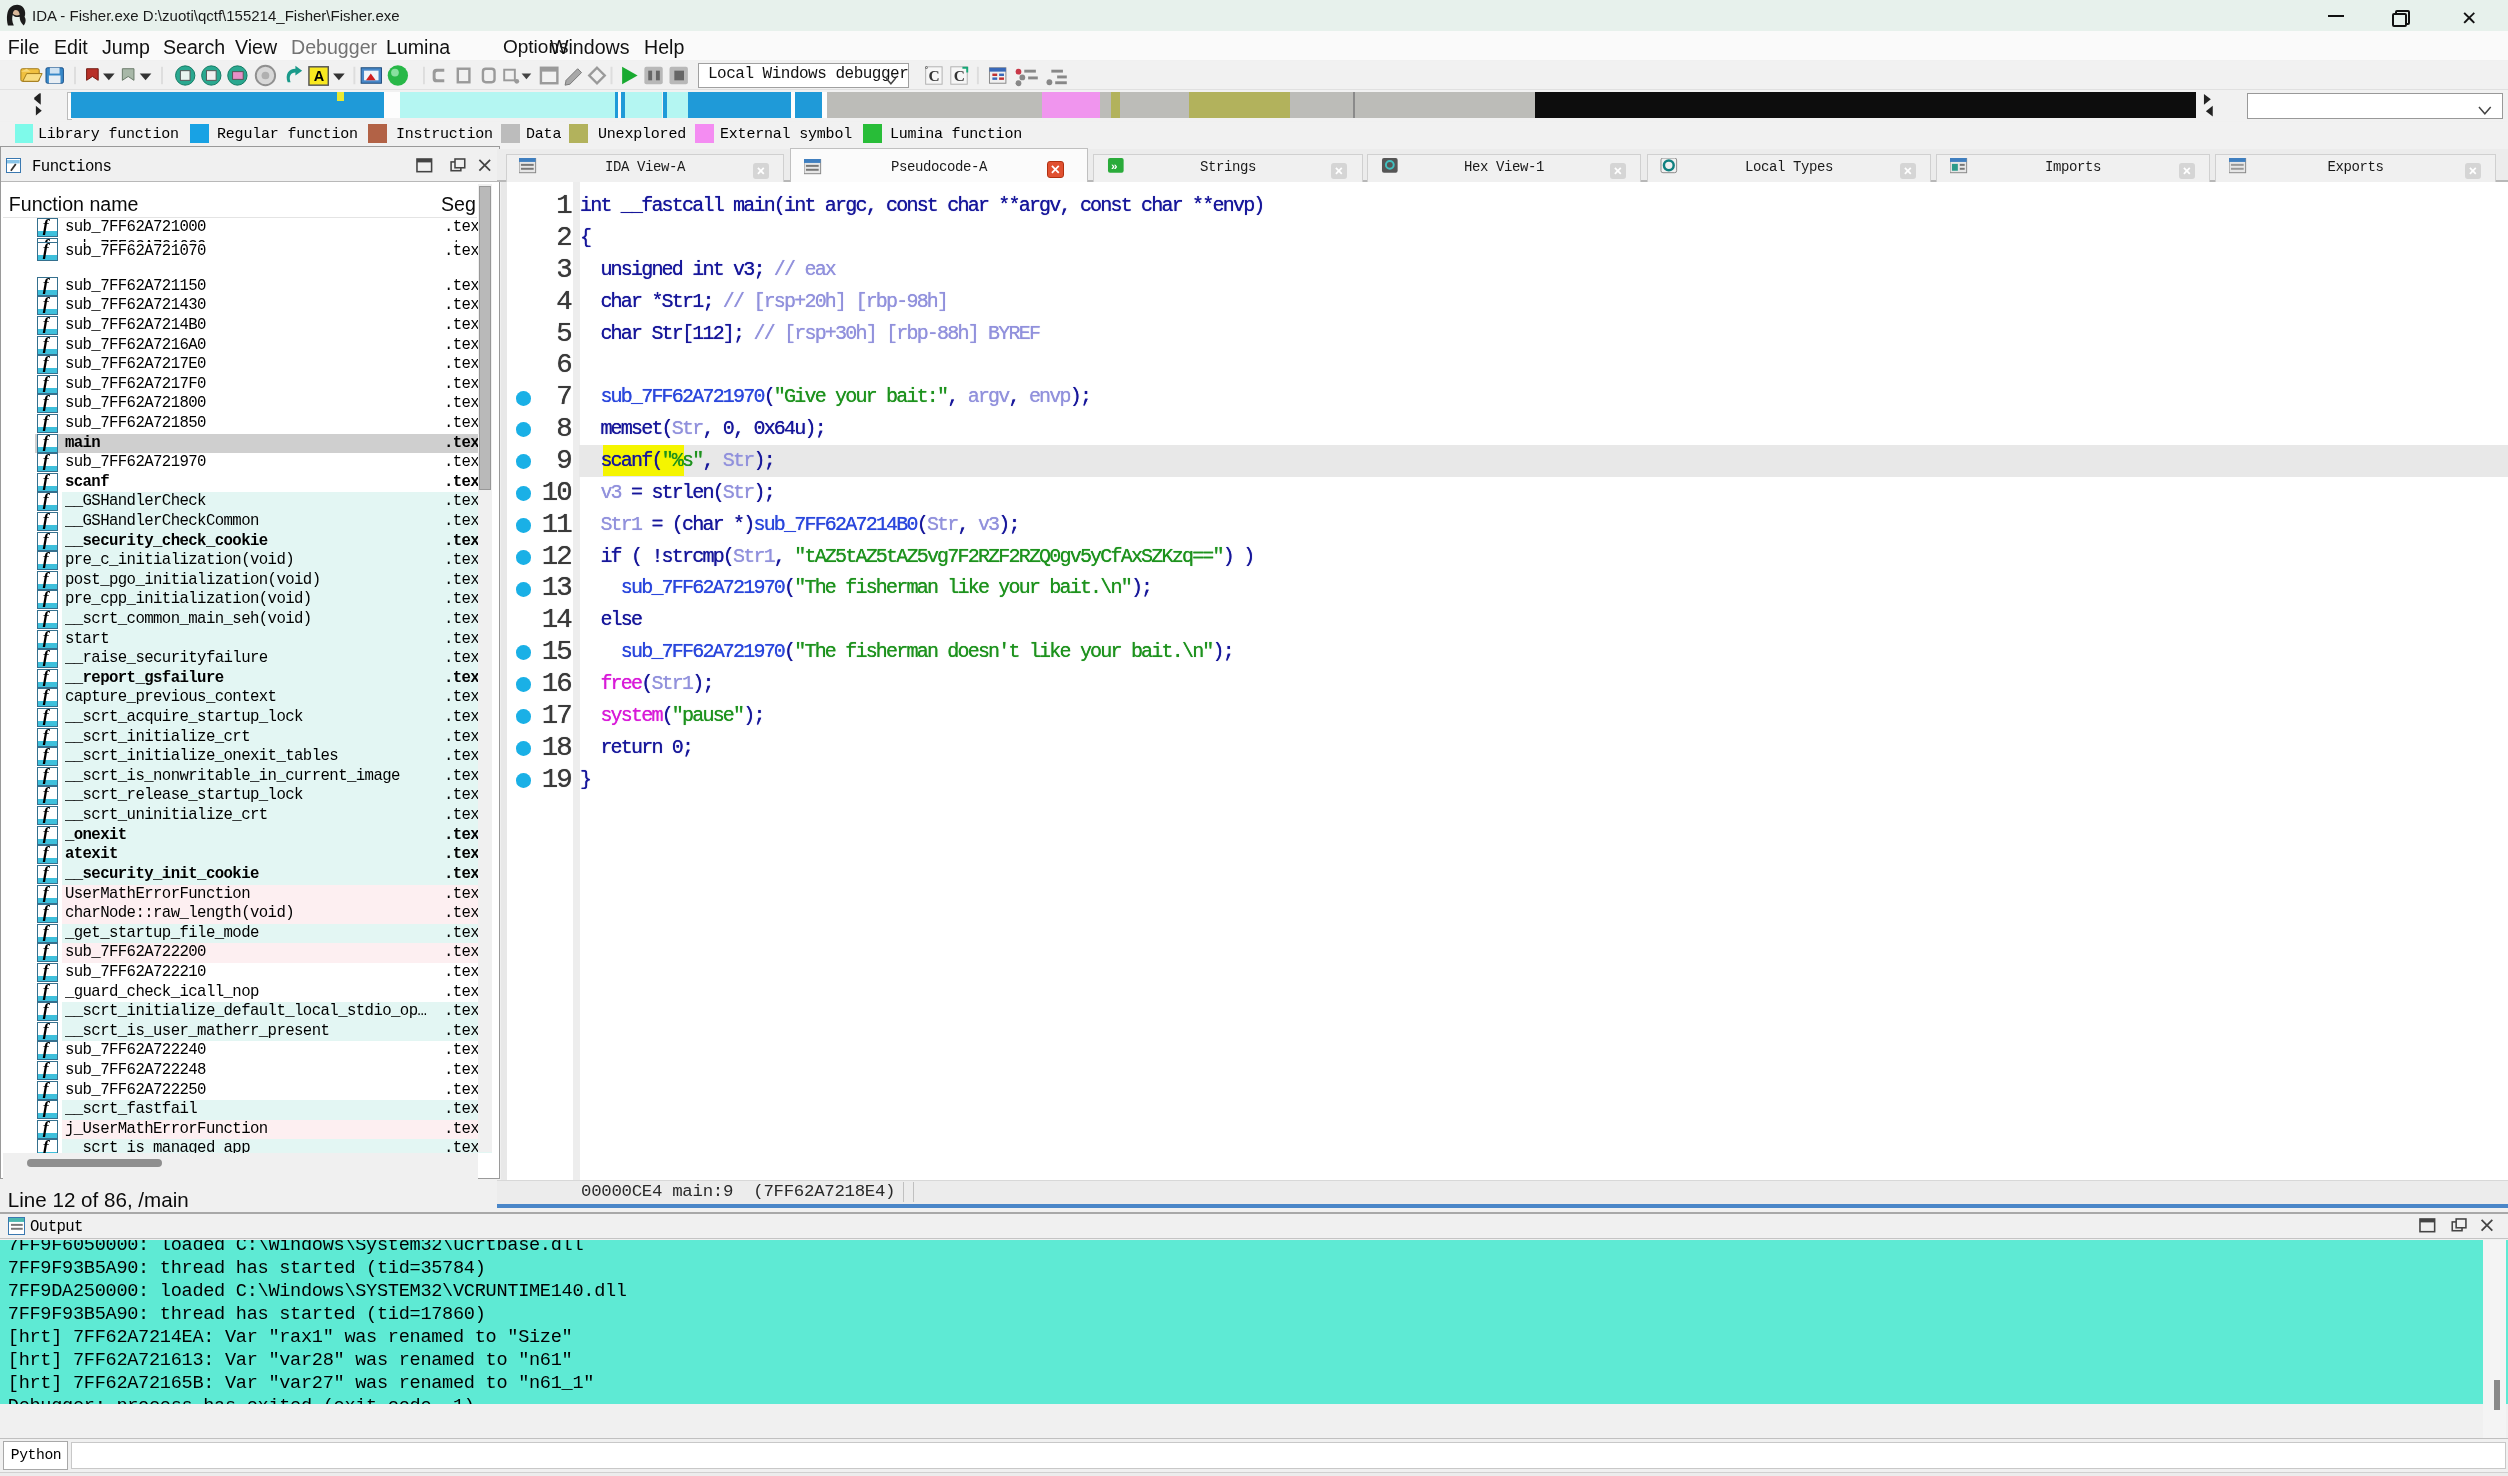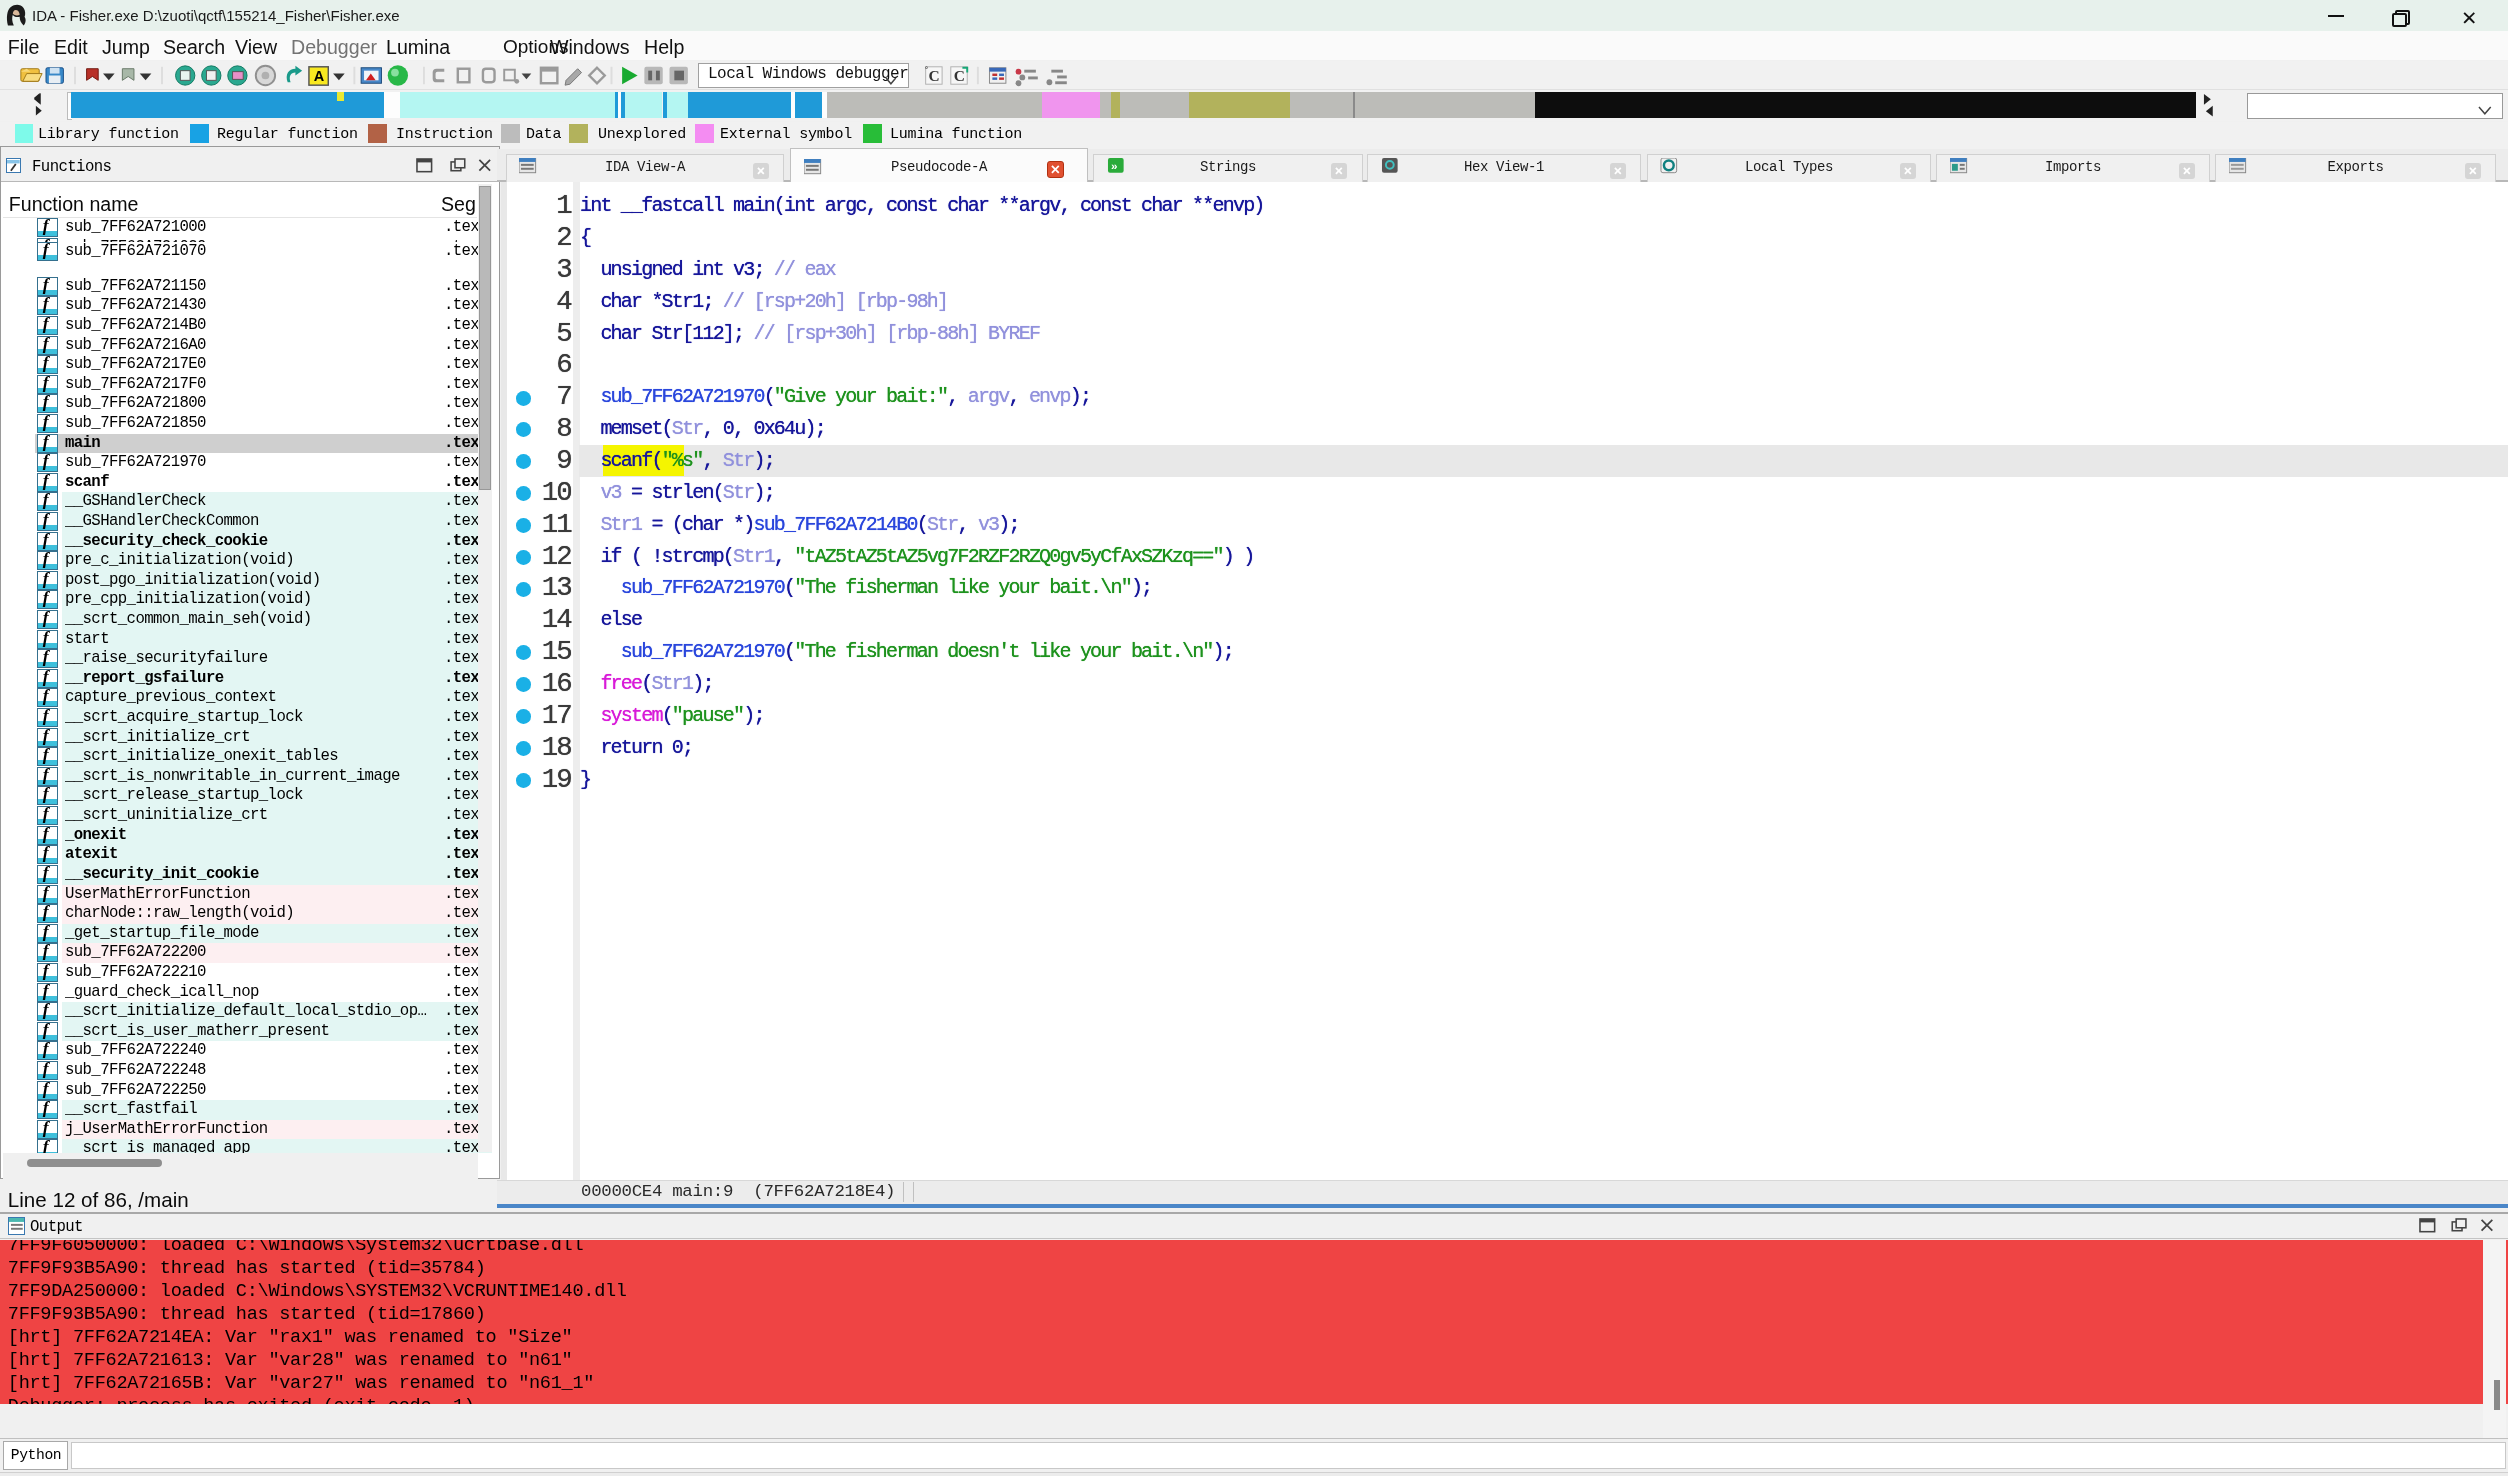--- a/index.html
+++ b/index.html
@@ -669,21 +669,21 @@
           <rect x="2" y="10" width="12" height="2" fill="#777"></rect>
         </svg></div>
 <div class="abs" style="left:30px;top:1218px;font-family:'Liberation Mono',monospace;font-size:15.7px;letter-spacing:-0.6px;color:#000;">Output</div>
 <svg class="abs" style="left:2419px;top:1217px;" width="88" height="19.6" viewBox="0 0 90 20">
         <rect x="1" y="2" width="15" height="13" fill="none" stroke="#444" stroke-width="1.6"></rect>
         <rect x="1" y="2" width="15" height="3.5" fill="#444"></rect>
         <rect x="34" y="5" width="10" height="9" fill="none" stroke="#444" stroke-width="1.6"></rect>
         <rect x="38" y="2" width="10" height="9" fill="#f0f0f0" stroke="#444" stroke-width="1.6"></rect>
         <path d="M64 3 L75 14 M75 3 L64 14" stroke="#444" stroke-width="1.8"></path>
       </svg>
-<div class="abs" style="left:0;top:1240px;width:2508px;height:164px;background:#ef4444;overflow:hidden;">
+<div class="abs" style="left:0;top:1240px;width:2508px;height:164px;background:#5eead4;overflow:hidden;">
 <div class="oline" style="top:-5.9px;">7FF9F6050000: loaded C:\Windows\System32\ucrtbase.dll</div>
 <div class="oline" style="top:17px;">7FF9F93B5A90: thread has started (tid=35784)</div>
 <div class="oline" style="top:40px;">7FF9DA250000: loaded C:\Windows\SYSTEM32\VCRUNTIME140.dll</div>
 <div class="oline" style="top:63px;">7FF9F93B5A90: thread has started (tid=17860)</div>
 <div class="oline" style="top:86px;">[hrt] 7FF62A7214EA: Var "rax1" was renamed to "Size"</div>
 <div class="oline" style="top:109px;">[hrt] 7FF62A721613: Var "var28" was renamed to "n61"</div>
 <div class="oline" style="top:132px;">[hrt] 7FF62A72165B: Var "var27" was renamed to "n61_1"</div>
 <div class="oline" style="top:155px;">Debugger: process has exited (exit code -1)</div>
 </div>
 <div class="abs" style="left:2483px;top:1240px;width:22.5px;height:198px;background:#f4f4f4;"></div>

